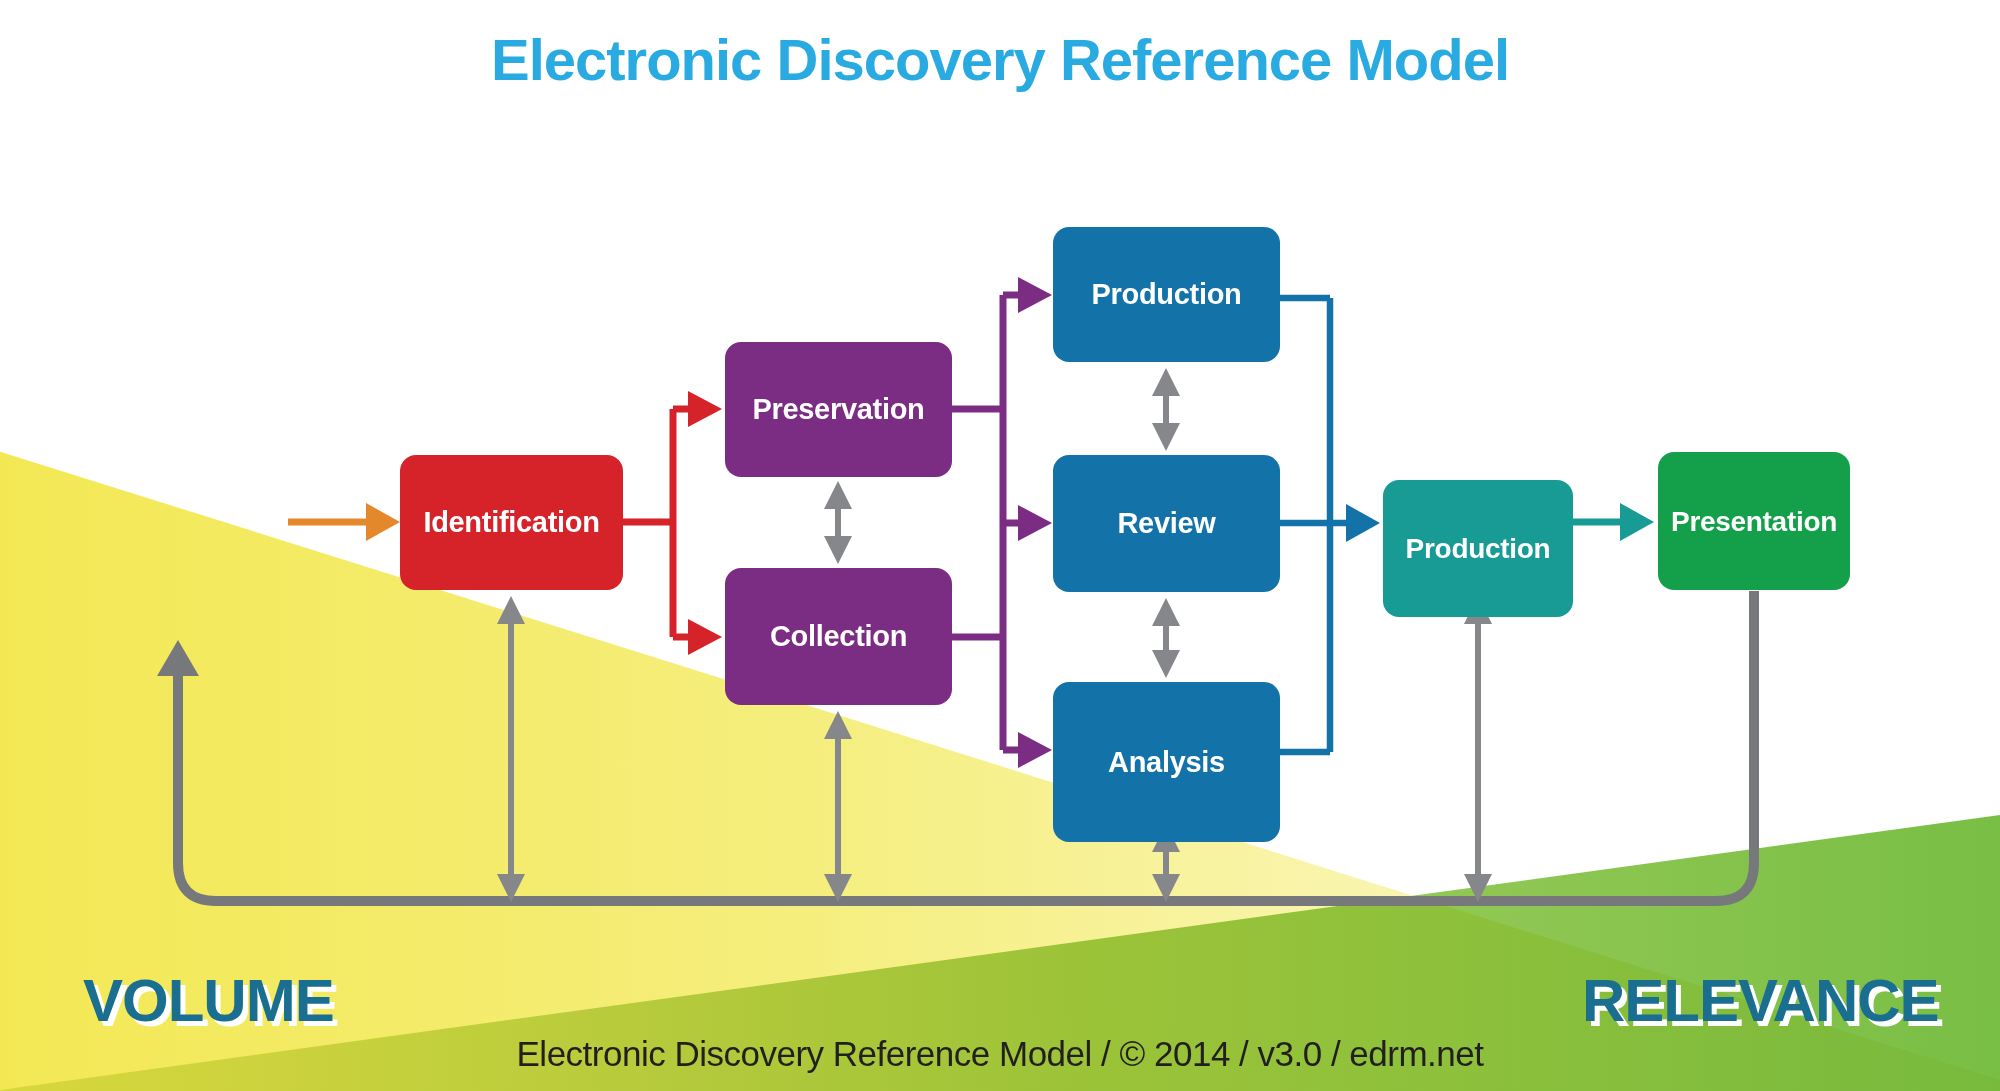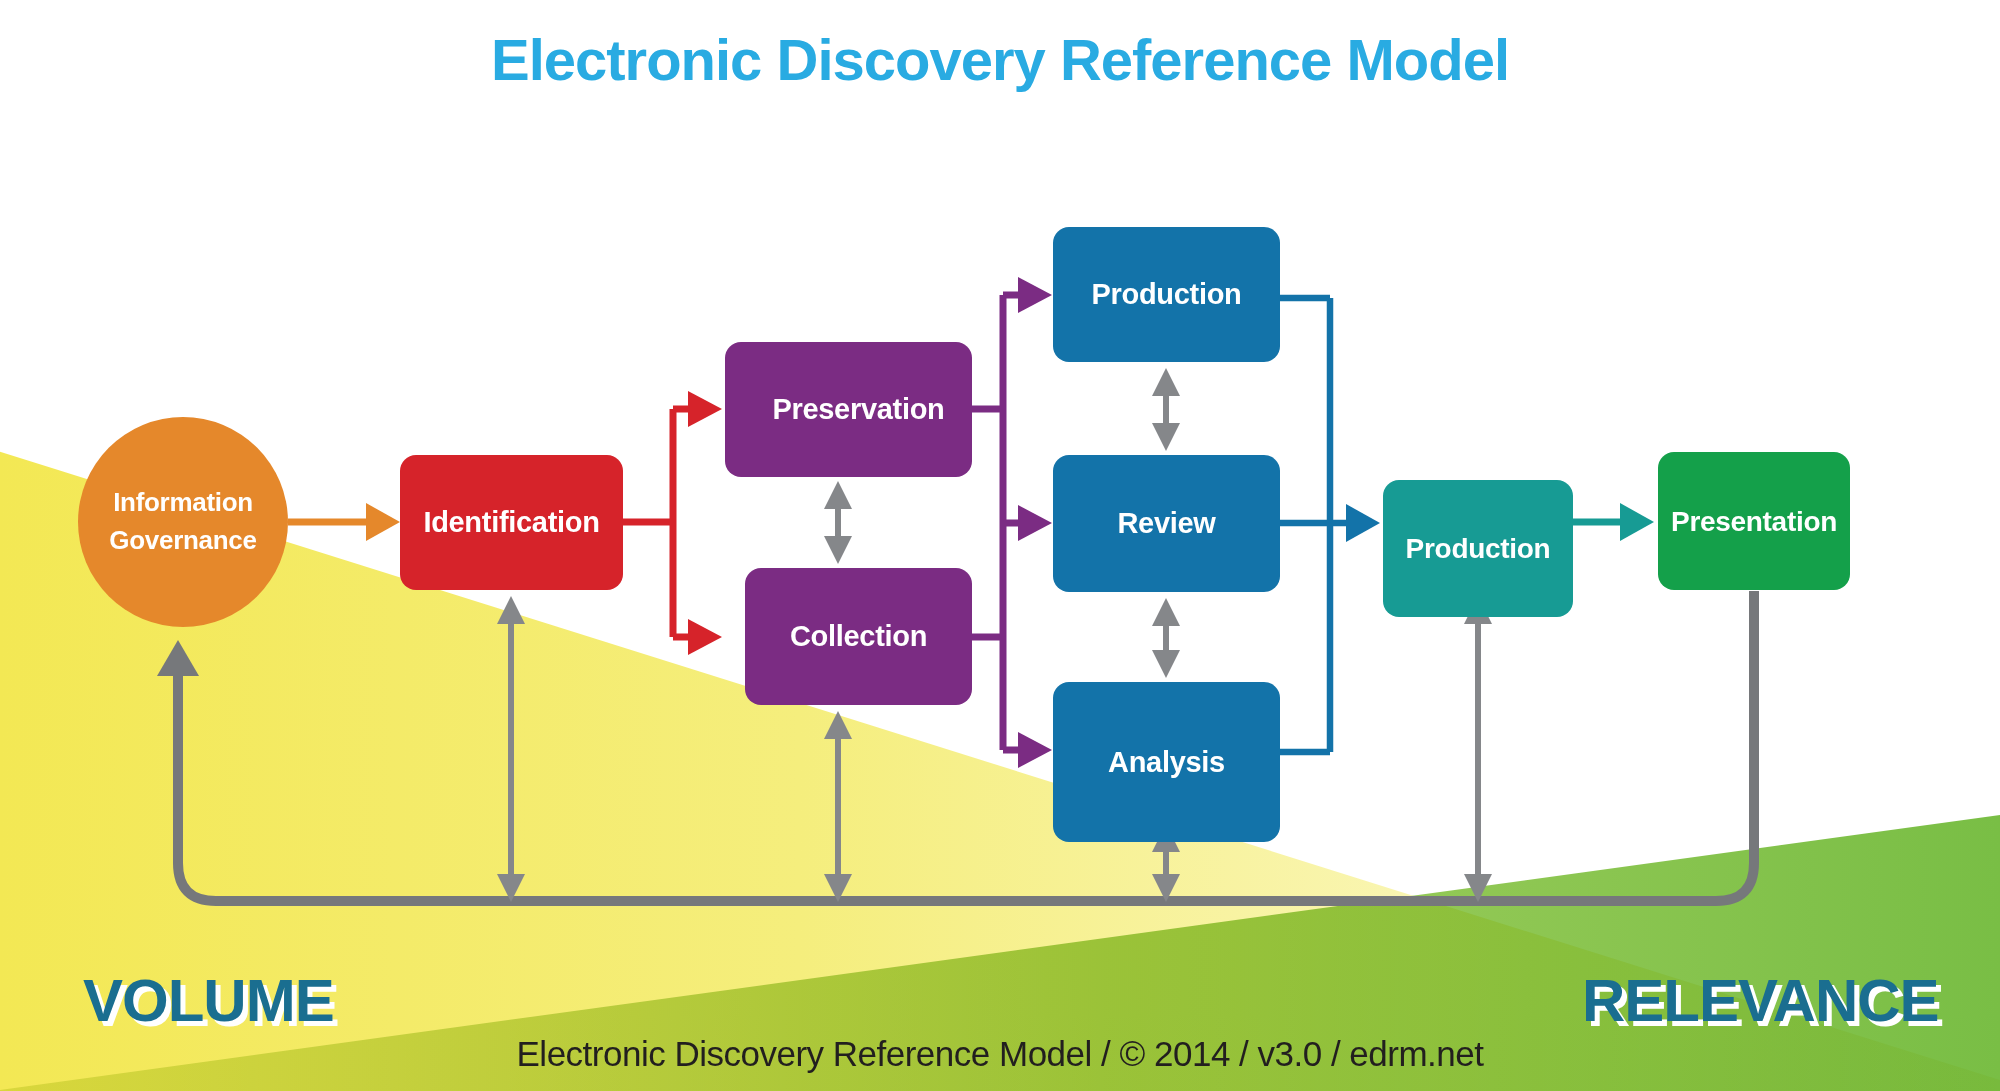--- a/index.html
+++ b/index.html
@@ -25,22 +25,22 @@
   #connectors{position:absolute;inset:0;z-index:3;}
   
   .node{
     position:absolute;border-radius:16px;color:#fff;font-weight:bold;
     display:flex;align-items:center;justify-content:center;text-align:center;
     font-size:29px;letter-spacing:-0.3px;z-index:4;line-height:1.25;
   }
   #node-information-governance{left:78px;top:417px;width:210px;height:210px;border-radius:50%;
     background:#E5882B;font-size:26px;line-height:1.45;padding:0 18px;box-sizing:border-box;}
   #node-identification{left:400px;top:455px;width:223px;height:135px;background:#D6232A;}
-  #node-preservation{left:725px;top:342px;width:227px;height:135px;background:#7B2C83;padding-left:20px;}
-  #node-collection{left:725px;top:568px;width:227px;height:137px;background:#7B2C83;margin-left:20px;}
+  #node-preservation{left:725px;top:342px;width:227px;height:135px;background:#7B2C83;}
+  #node-collection{left:725px;top:568px;width:227px;height:137px;background:#7B2C83;}
   #node-processing{left:1053px;top:227px;width:227px;height:135px;background:#1373A9;}
   #node-review{left:1053px;top:455px;width:227px;height:137px;background:#1373A9;}
   #node-analysis{left:1053px;top:682px;width:227px;height:160px;background:#1373A9;}
   #node-production{left:1383px;top:453px;width:190px;height:137px;background:#179B94;font-size:28px;margin-top:27px;}
   #node-presentation{left:1658px;top:452px;width:192px;height:138px;background:#14A04A;font-size:28px;}
   
   #page-title{
     position:absolute;left:0;top:26px;width:100%;text-align:center;z-index:5;
     color:#29ABE2;font-size:58px;font-weight:bold;letter-spacing:-1px;
   }
@@ -133,21 +133,20 @@
     </g>
 
     <g>
       <path d="M1573,522 H1622" stroke="#179B94" stroke-width="7"></path>
       <polygon points="1620,503 1654,522 1620,541" fill="#179B94" stroke="none"></polygon>
     </g>
   </svg>
 
   <div id="page-title">Electronic Discovery Reference Model</div>
 
-  <div class="node" id="node-information-governance">Information Governance</div>
   <div class="node" id="node-identification">Identification</div>
   <div class="node" id="node-preservation">Preservation</div>
   <div class="node" id="node-collection">Collection</div>
   <div class="node" id="node-processing">Production</div>
   <div class="node" id="node-review">Review</div>
   <div class="node" id="node-analysis">Analysis</div>
   <div class="node" id="node-production">Production</div>
   <div class="node" id="node-presentation">Presentation</div>
 
   <div class="axis-label" id="axis-volume">VOLUME</div>

